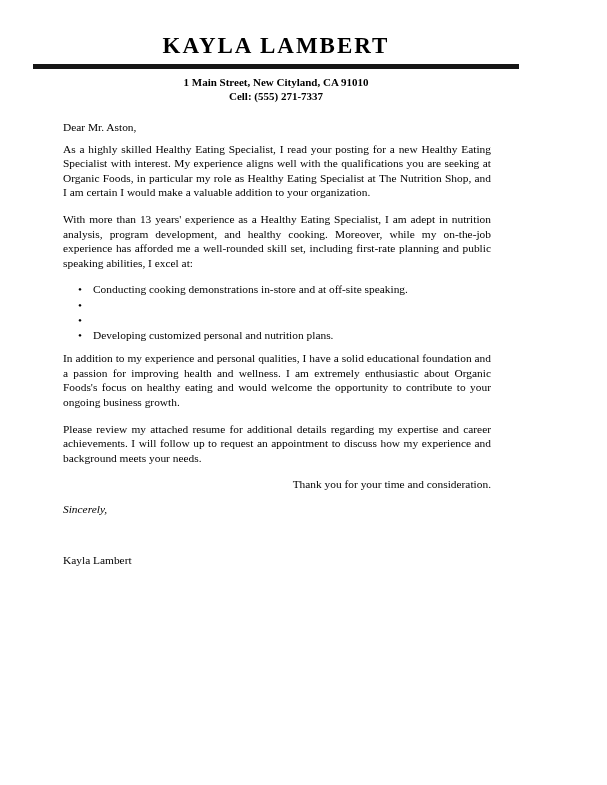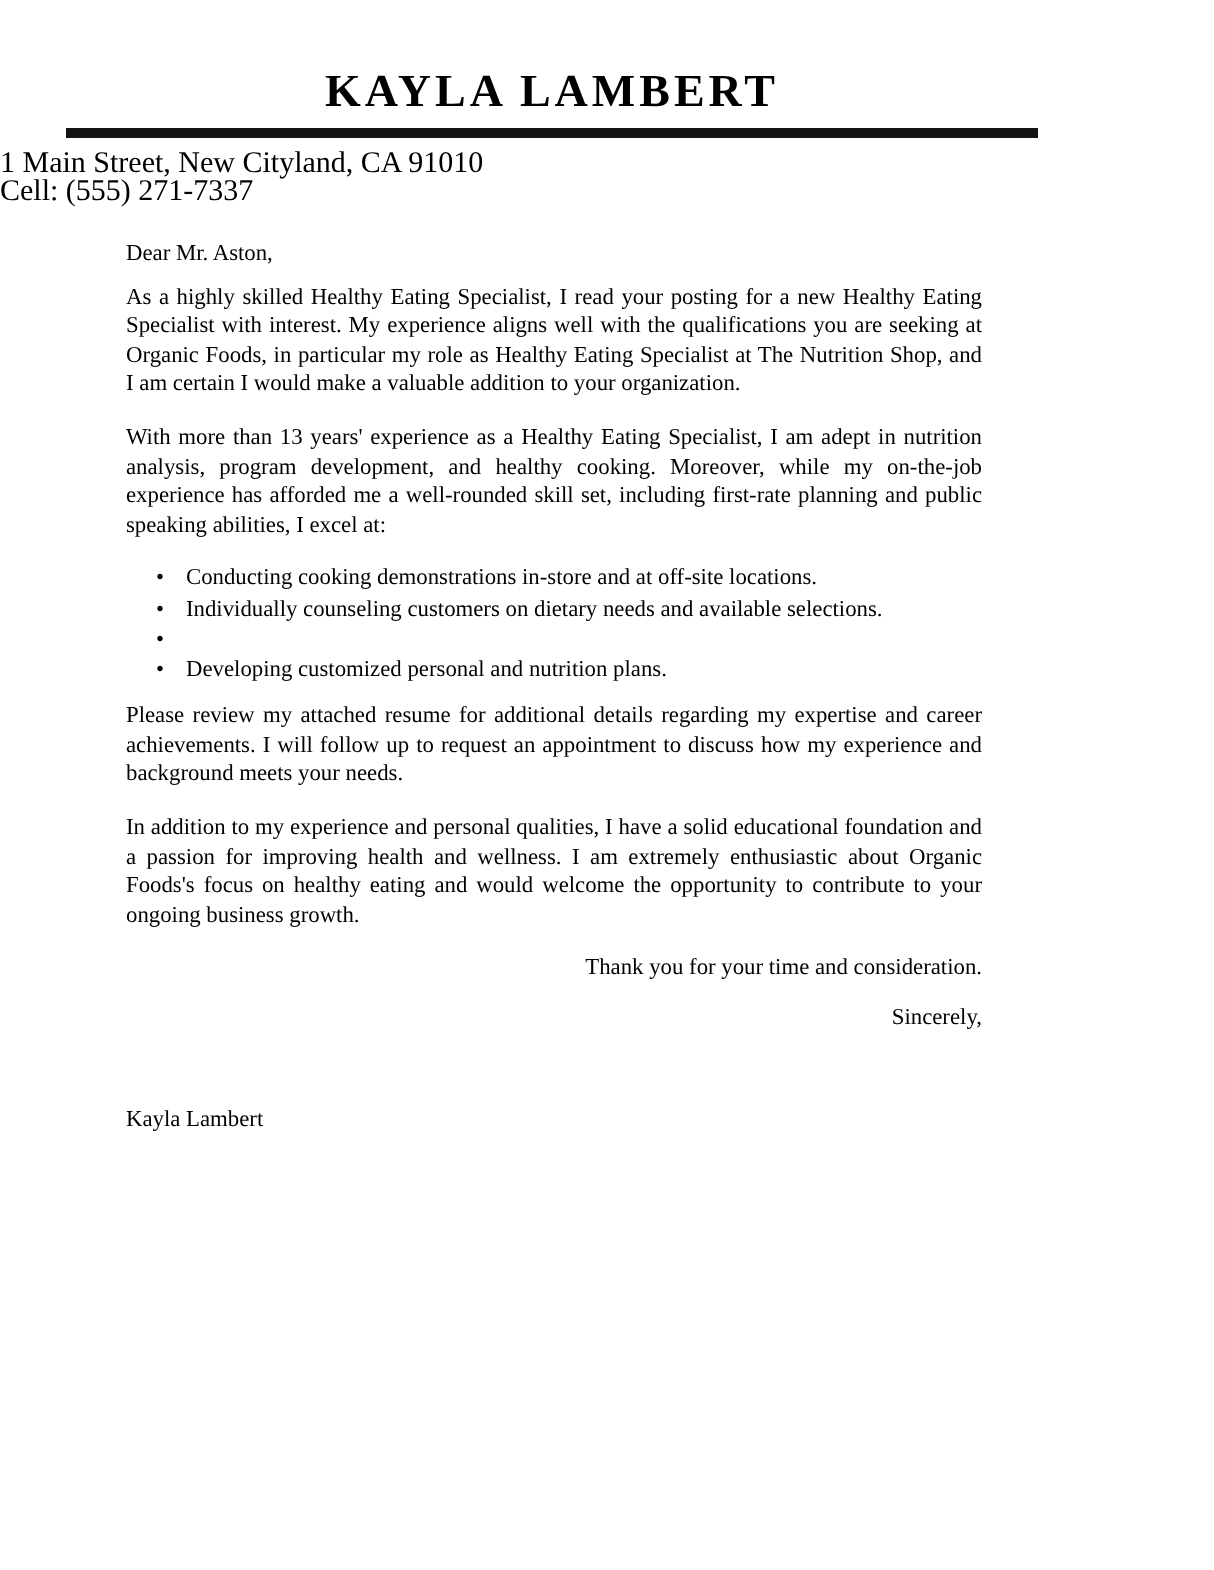--- a/index.html
+++ b/index.html
@@ -23,38 +23,40 @@
   }
   .double-rule {
     width: 486px;
     height: 1px;
     margin: 5px auto 7px auto;
     border-top: 3px solid #151515;
     border-bottom: 2px solid #151515;
     background: #ffffff;
   }
   .contact {
-    font-size: 15px;
+    text-align: center;
+    font-size: 11px;
     line-height: 13.5px;
+    font-weight: bold;
   }
   .letter-body {
     margin: 8px 61px 0 63px;
     font-size: 11.4px;
     line-height: 14.6px;
     text-align: justify;
   }
   .salutation {
     margin: 17px 0 7px 0;
     text-align: left;
   }
   p.para { margin: 0 0 12px 0; }
   .bullets { margin: 0 0 8px 15px; }
   .bullet-row { display: flex; line-height: 15.2px; }
   .dot { flex: 0 0 15px; width: 15px; }
-  .closing-line { margin: 0 0 8px 0; text-align: right; }
+  .closing-line { margin: 0 0 8px 0; text-align: left; font-style: italic; }
   .thanks-line { margin: 0 0 10px 0; text-align: right; }
   .signature-name { margin-top: 36px; text-align: left; }
 </style>
 </head>
 <body>
 
 <div class="page">
 
   <div class="header-name">KAYLA LAMBERT</div>
 
@@ -69,38 +71,37 @@
 
     <div class="salutation">Dear Mr. Aston,</div>
 
     <p class="para">As a highly skilled Healthy Eating Specialist, I read your posting for a new Healthy Eating Specialist with interest. My experience aligns well with the qualifications you are seeking at Organic Foods, in particular my role as Healthy Eating Specialist at The Nutrition Shop, and I am certain I would make a valuable addition to your organization.</p>
 
     <p class="para">With more than 13 years' experience as a Healthy Eating Specialist, I am adept in nutrition analysis, program development, and healthy cooking. Moreover, while my on-the-job experience has afforded me a well-rounded skill set, including first-rate planning and public speaking abilities, I excel at:</p>
 
     <div class="bullets">
       <div class="bullet-row">
         <span class="dot">•</span>
-        <span>Conducting cooking demonstrations in-store and at off-site locations.</span>
+        <span>Conducting cooking demonstrations in-store and at off-site speaking.</span>
       </div>
       <div class="bullet-row">
         <span class="dot">•</span>
-        <span>Individually counseling customers on dietary needs and available selections.</span>
       </div>
       <div class="bullet-row">
         <span class="dot">•</span>
       </div>
       <div class="bullet-row">
         <span class="dot">•</span>
         <span>Developing customized personal and nutrition plans.</span>
       </div>
     </div>
 
+    <p class="para">In addition to my experience and personal qualities, I have a solid educational foundation and a passion for improving health and wellness. I am extremely enthusiastic about Organic Foods's focus on healthy eating and would welcome the opportunity to contribute to your ongoing business growth.</p>
+
     <p class="para">Please review my attached resume for additional details regarding my expertise and career achievements. I will follow up to request an appointment to discuss how my experience and background meets your needs.</p>
-
-    <p class="para">In addition to my experience and personal qualities, I have a solid educational foundation and a passion for improving health and wellness. I am extremely enthusiastic about Organic Foods's focus on healthy eating and would welcome the opportunity to contribute to your ongoing business growth.</p>
 
     <div class="thanks-line">Thank you for your time and consideration.</div>
 
     <div class="closing-line">Sincerely,</div>
 
     <div class="signature-name">Kayla Lambert</div>
 
   </div>
 </div>
 

